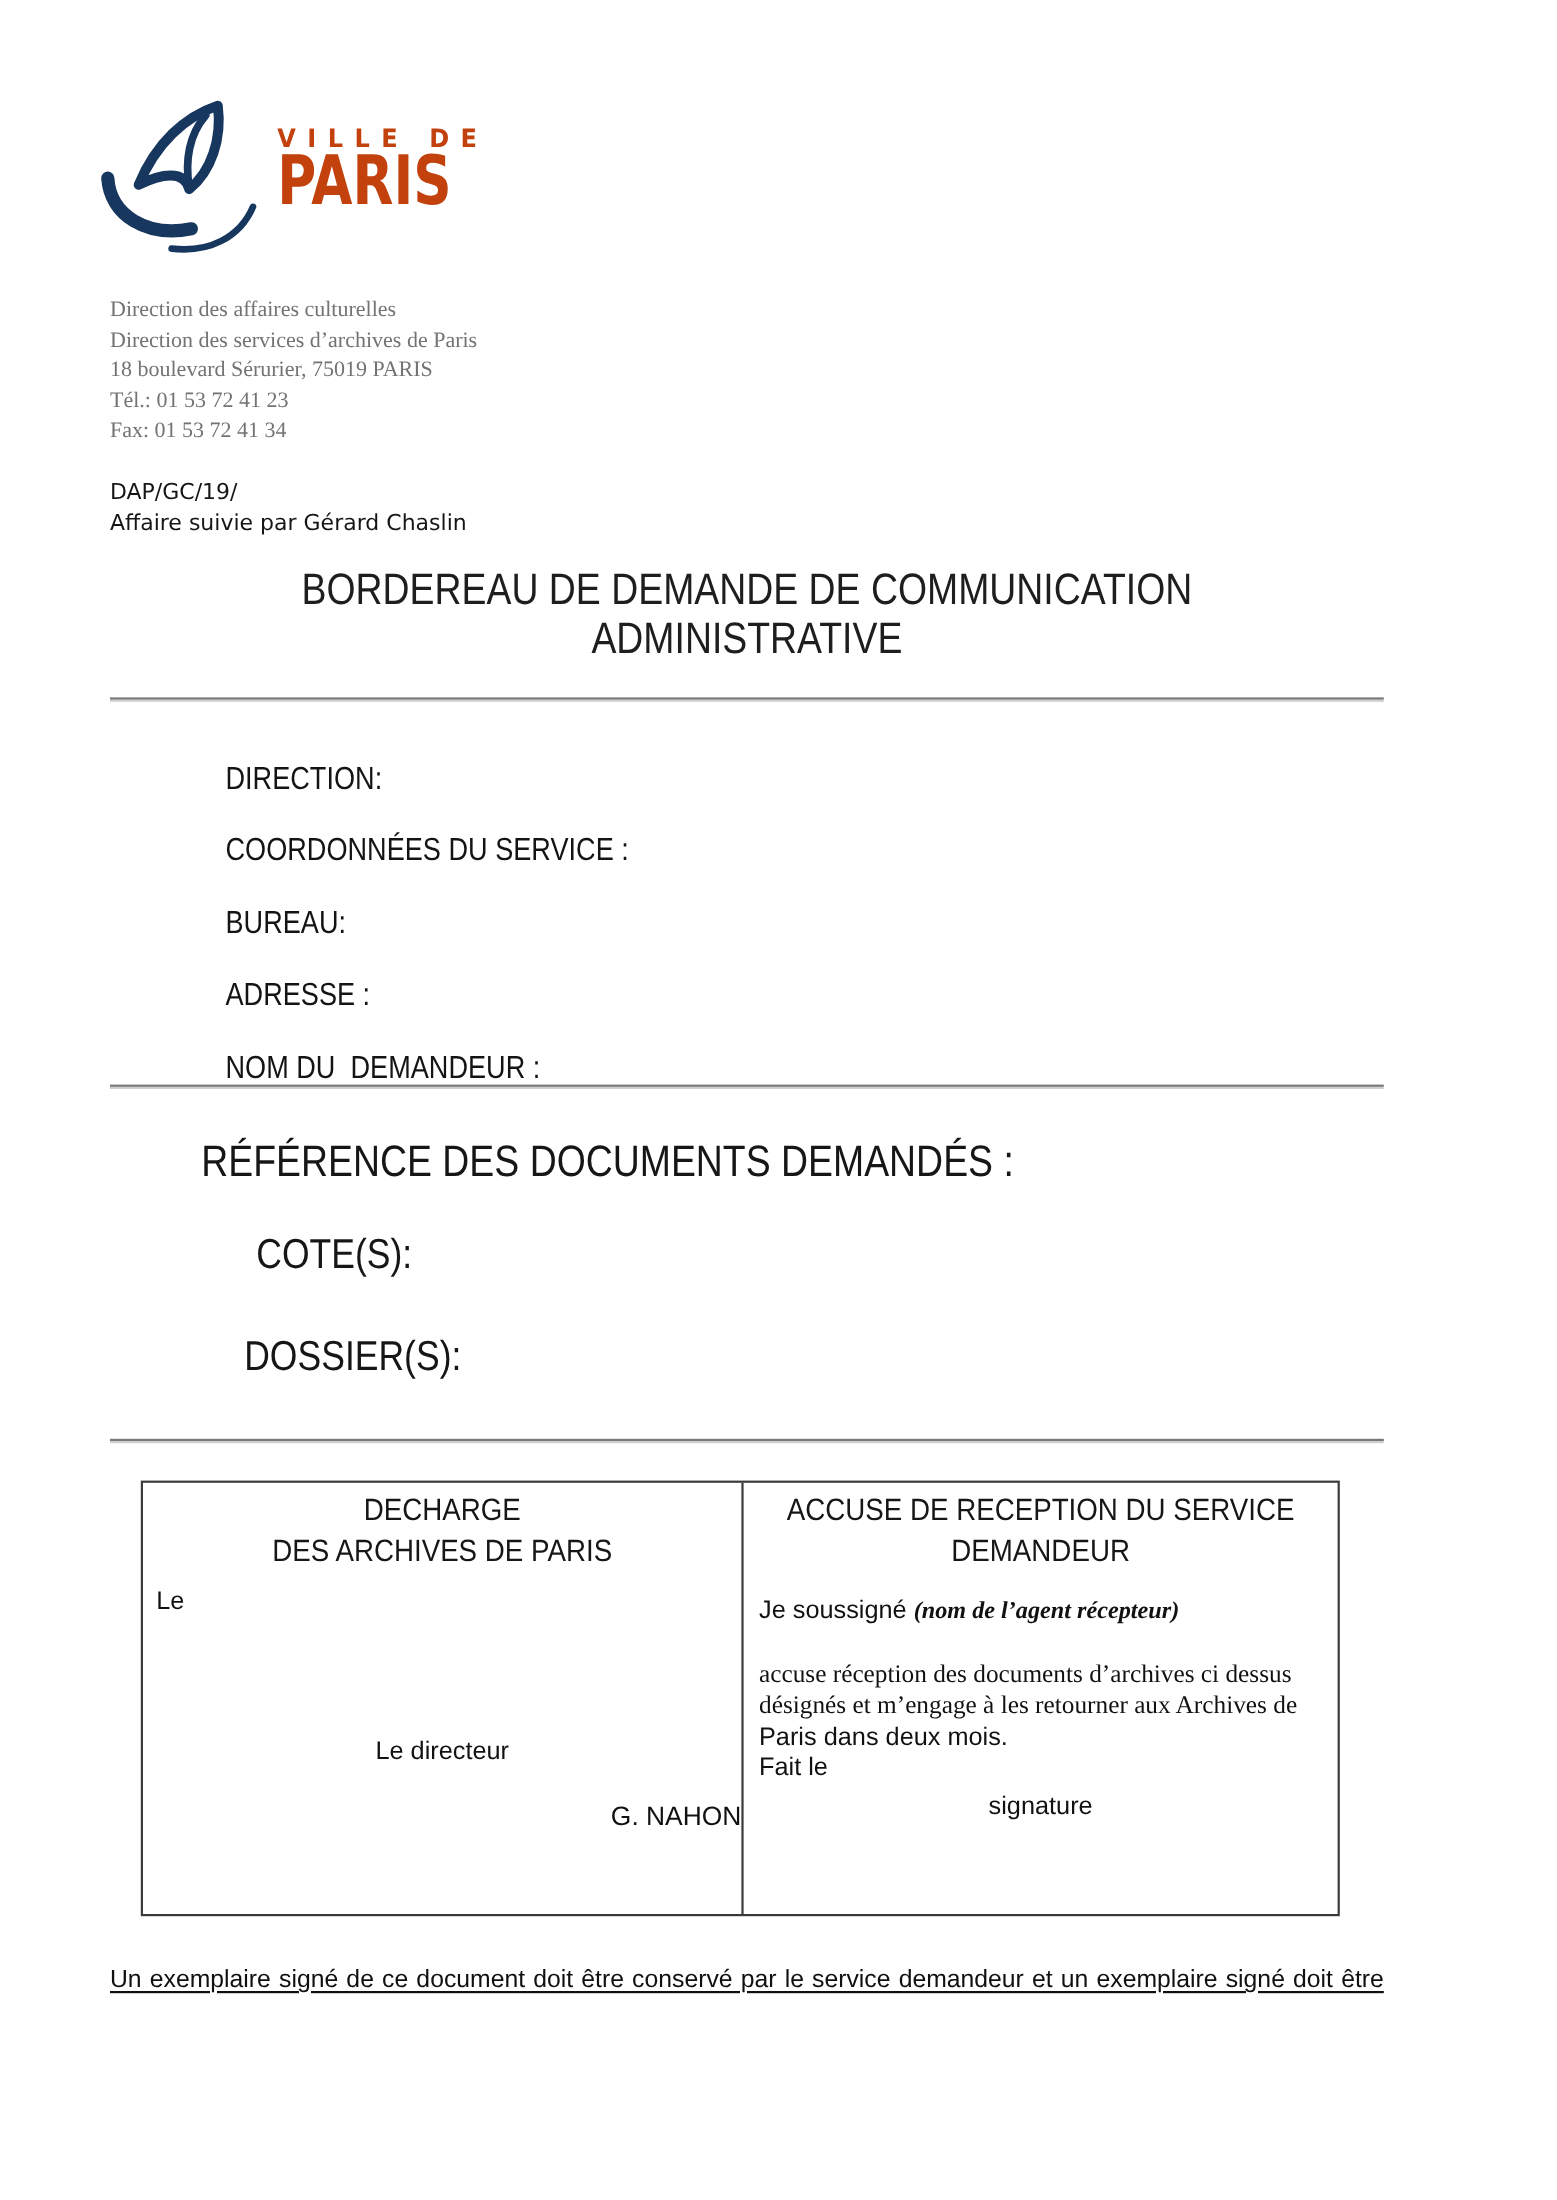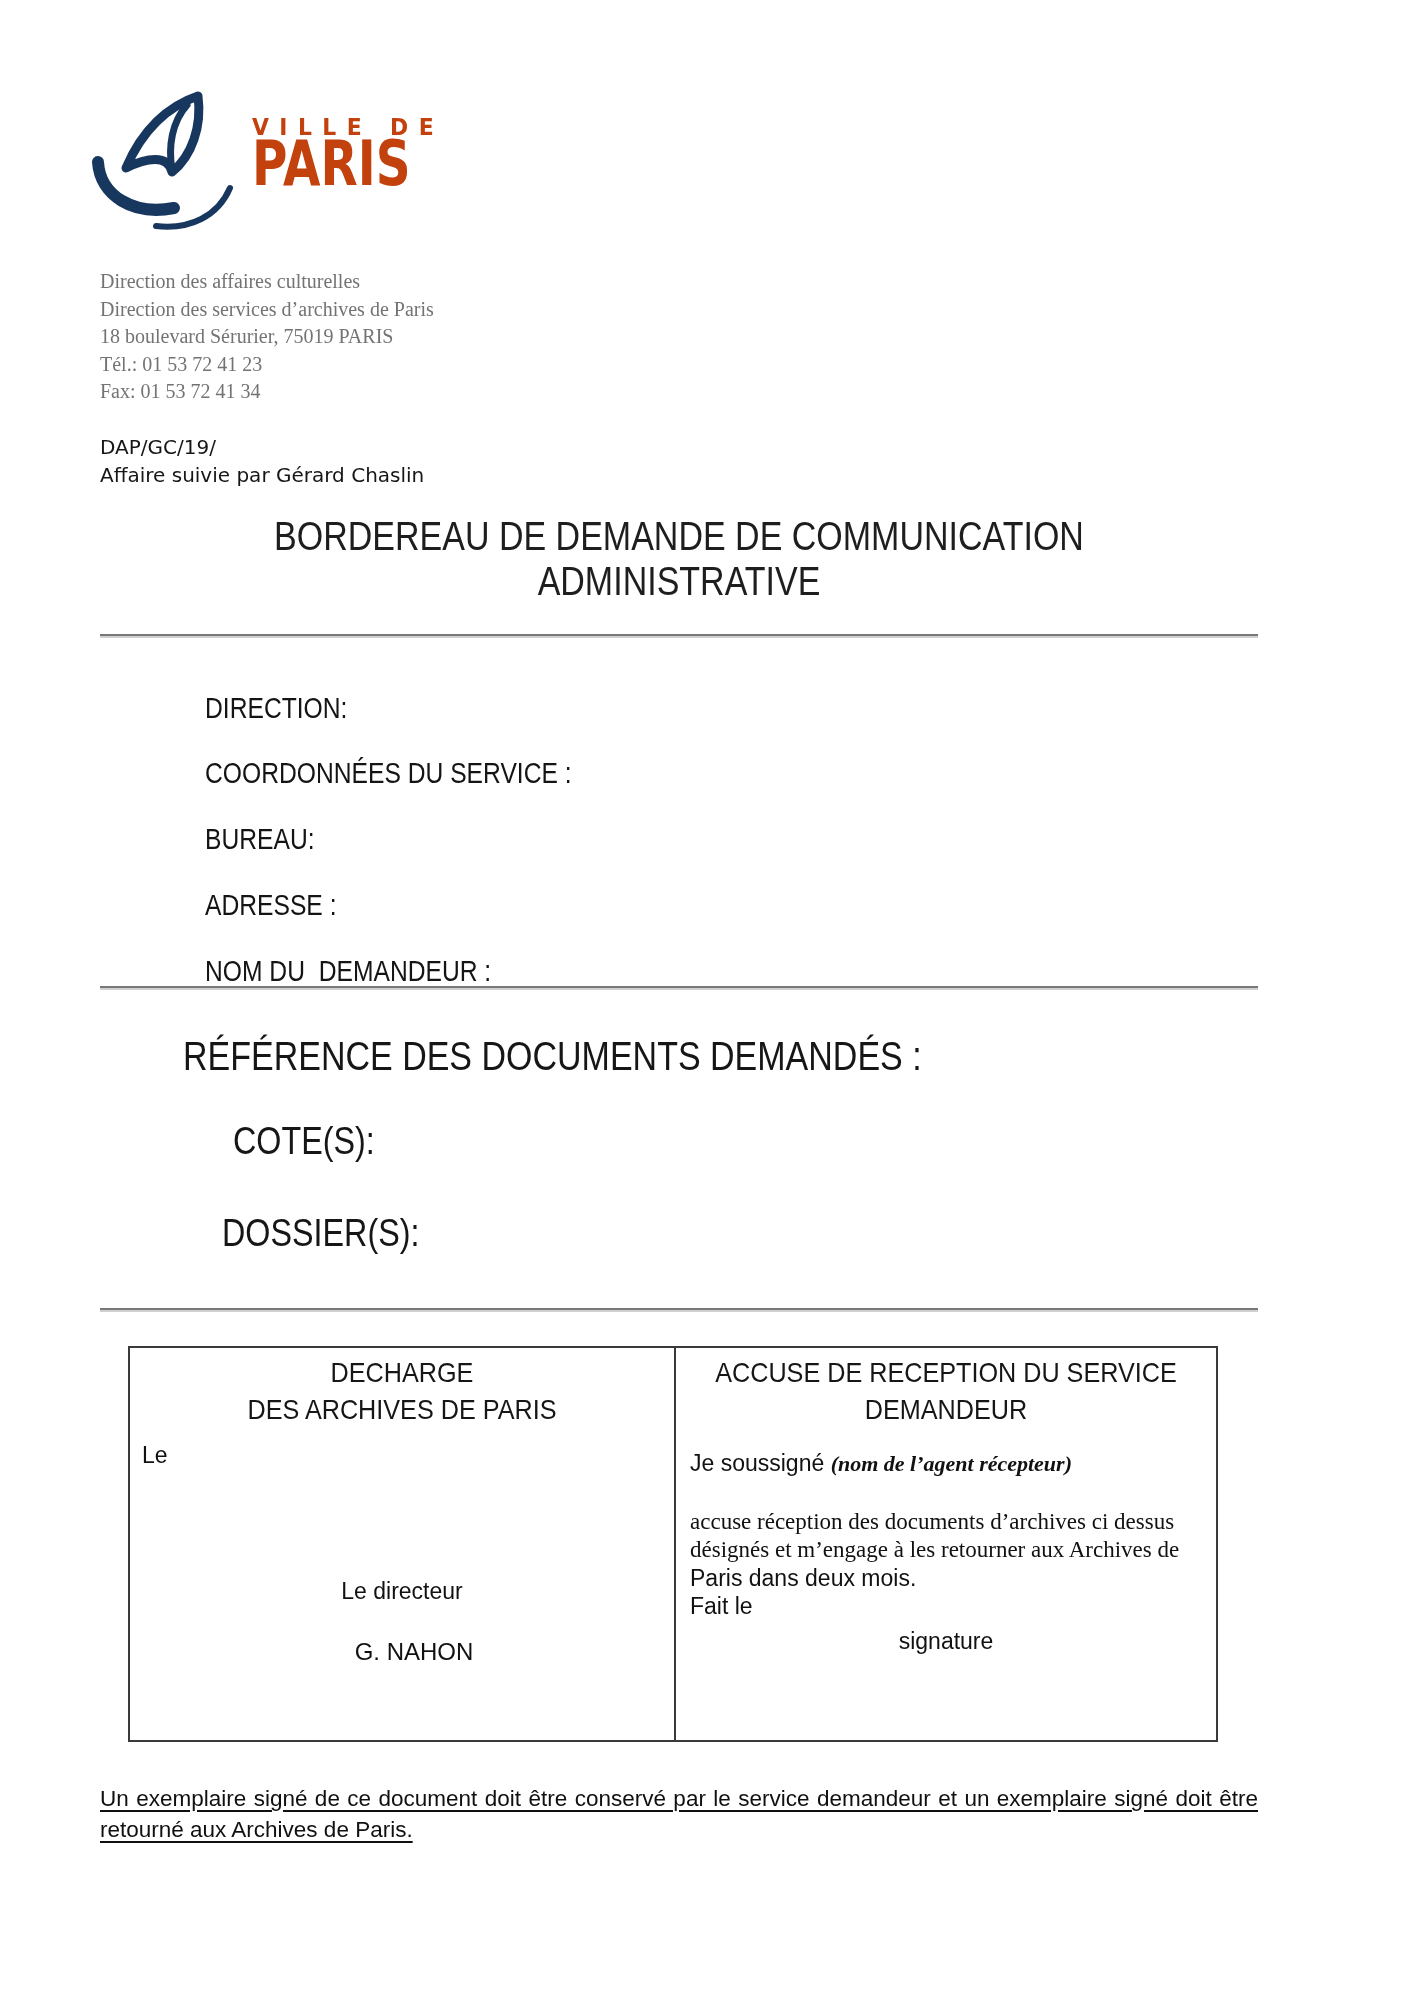--- a/index.html
+++ b/index.html
@@ -57,21 +57,21 @@
   
   .dtable{left:128px;top:1346px;width:1090px;height:396px;
     border:2px solid #3a3a3a;box-sizing:border-box;display:flex;}
   .cell{position:relative;box-sizing:border-box;height:100%;}
   .cell-left{width:544px;}
   .cell-right{flex:1;border-left:2px solid #3a3a3a;}
   .cell-header{padding-top:6px;text-align:center;font-size:28px;line-height:37px;color:#161616;}
   .cell-header .tline{display:block;transform:scaleX(0.9);transform-origin:50% 50%;white-space:pre;}
   .le-label{left:12px;top:94px;font-size:23px;}
   .dir-title{left:0;top:230px;width:100%;text-align:center;font-size:23px;}
-  .dir-name{left:0;top:290px;width:100%;text-align:center;font-size:24px;padding-left:12px;}
+  .dir-name{left:0;top:290px;width:100%;text-align:right;font-size:24px;}
   .soussigne{left:14px;top:102px;font-size:23px;white-space:nowrap;}
   .soussigne .note{font-family:"Liberation Serif",serif;font-style:italic;font-size:22px;font-weight:bold;}
   .receipt-body{left:14px;top:160px;font-size:23px;line-height:28px;}
   .receipt-body .serif{font-family:"Liberation Serif",serif;display:block;white-space:nowrap;}
   .receipt-body .sans{display:block;white-space:nowrap;}
   .signature{left:0;top:280px;width:100%;text-align:center;font-size:23px;}
 
   
   .footer{left:100px;top:1784px;width:1158px;font-size:22.5px;line-height:30.5px;color:#101010;}
   .footer .fl{text-decoration:underline;text-underline-offset:4px;}
@@ -156,16 +156,15 @@
         <span class="sans">Paris dans deux mois.</span>
         <span class="sans">Fait le</span>
       </div>
       <div class="abs signature">signature</div>
     </div>
 
   </div>
 
   <div class="abs footer">
     <div class="fl fl1">Un exemplaire signé de ce document doit être conservé par le service demandeur et un exemplaire signé doit être</div>
-    <div class="fl fl2">retourné aux Archives de Paris.</div>
   </div>
 
 </div>
 
 </body></html>

